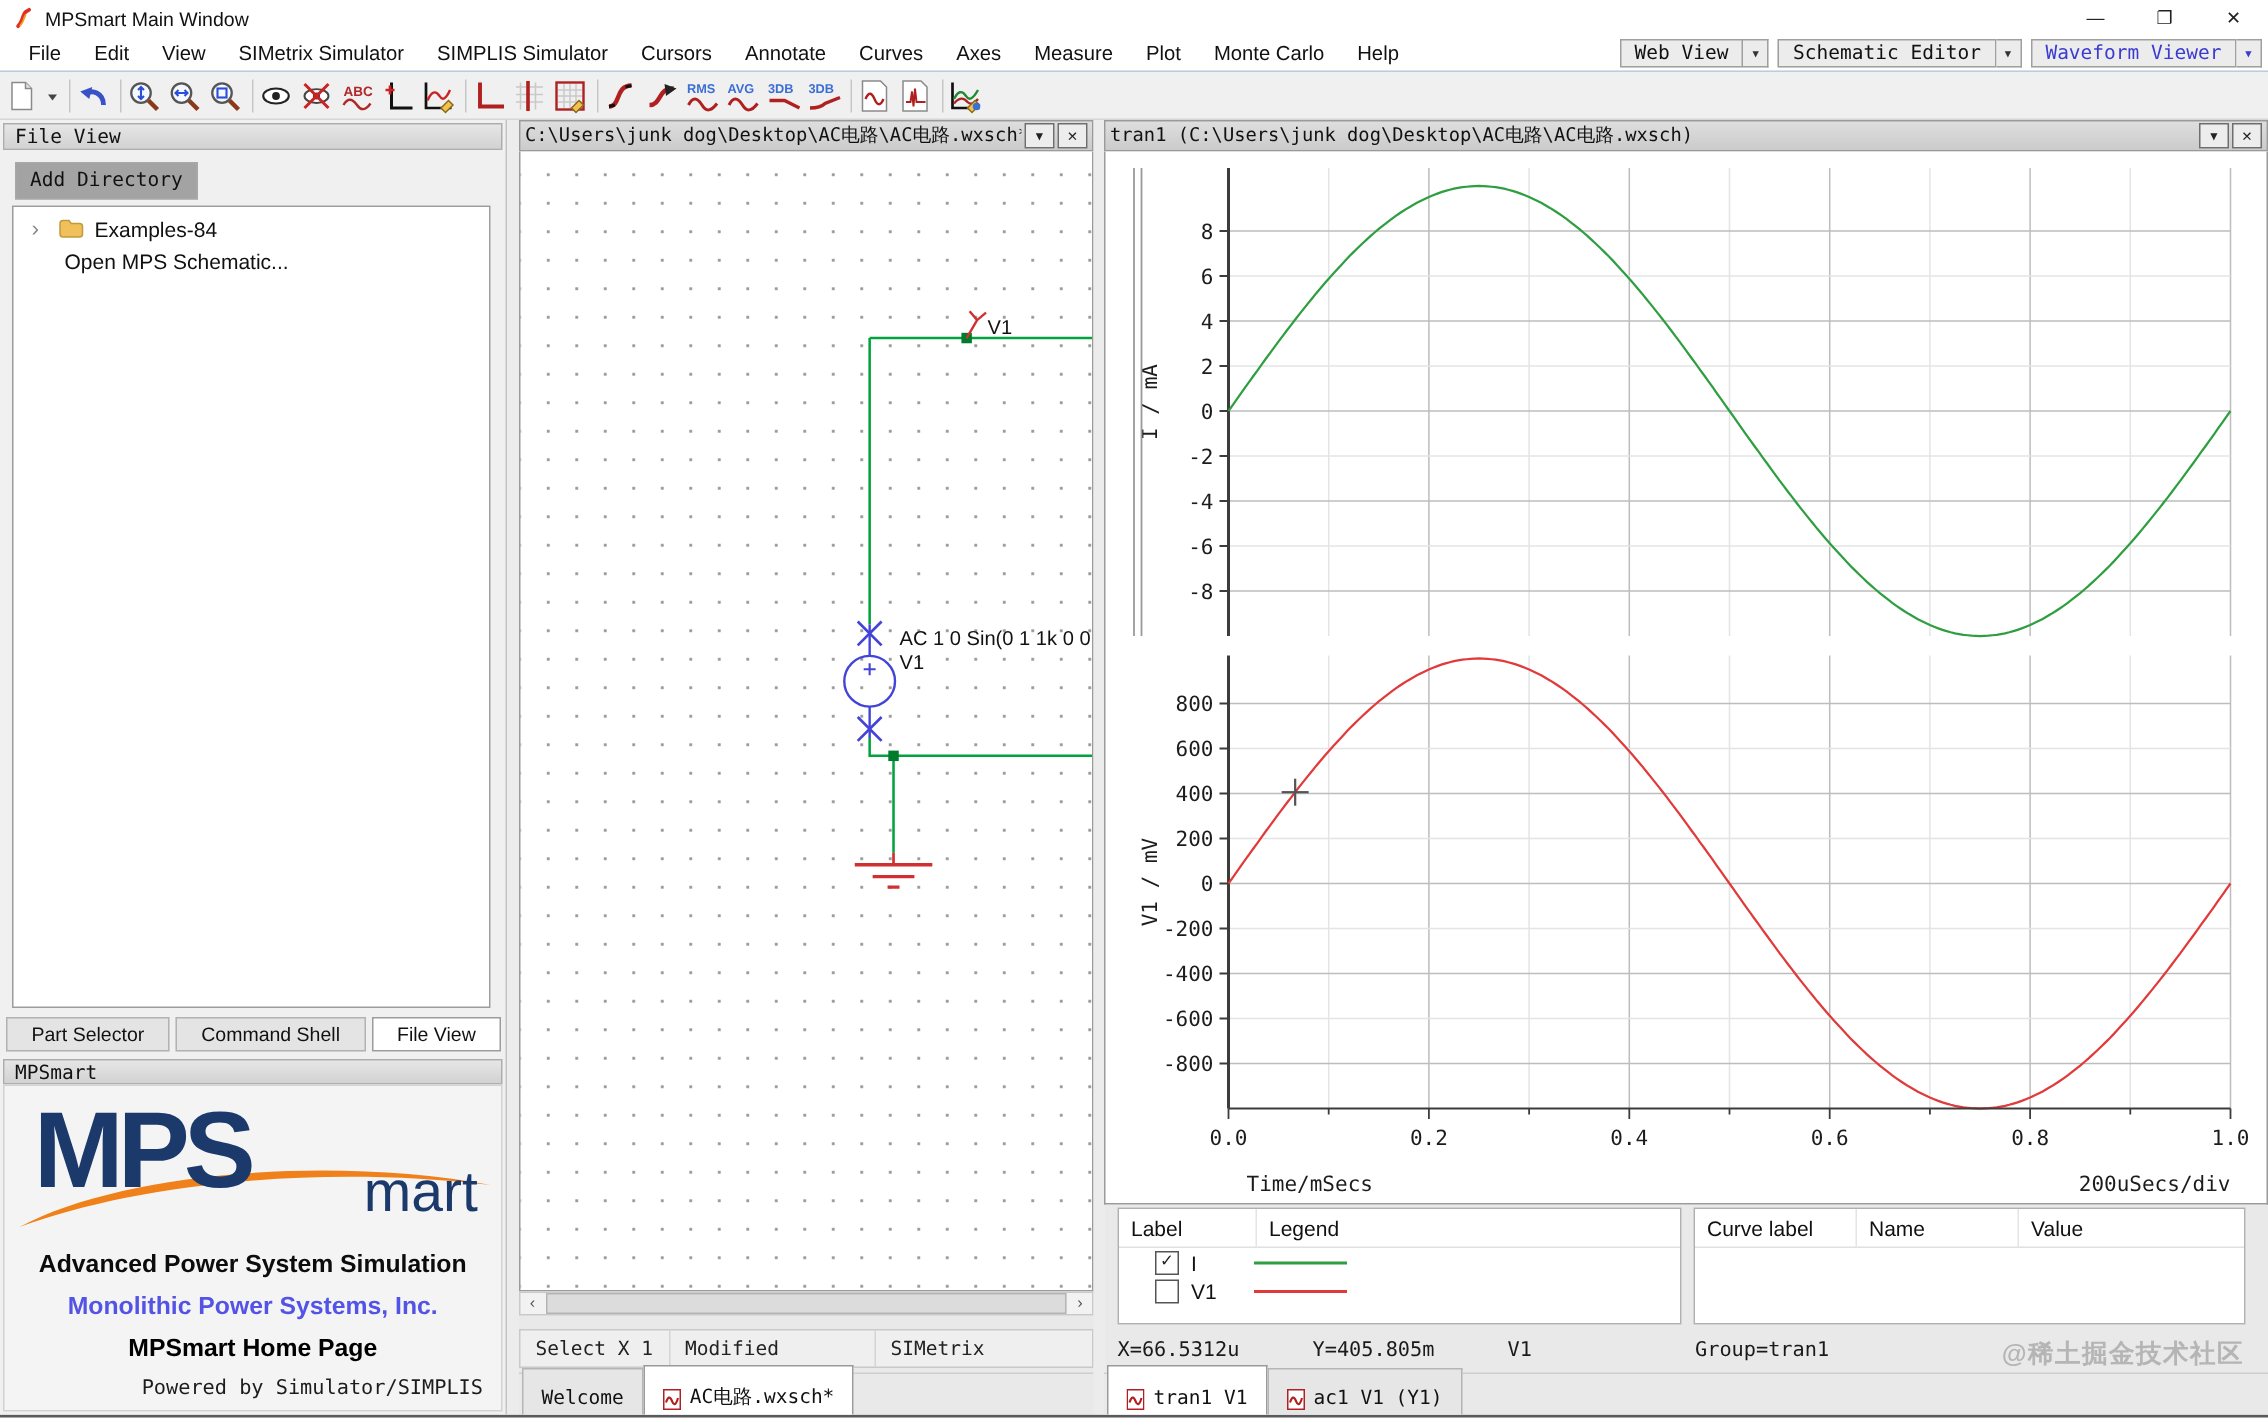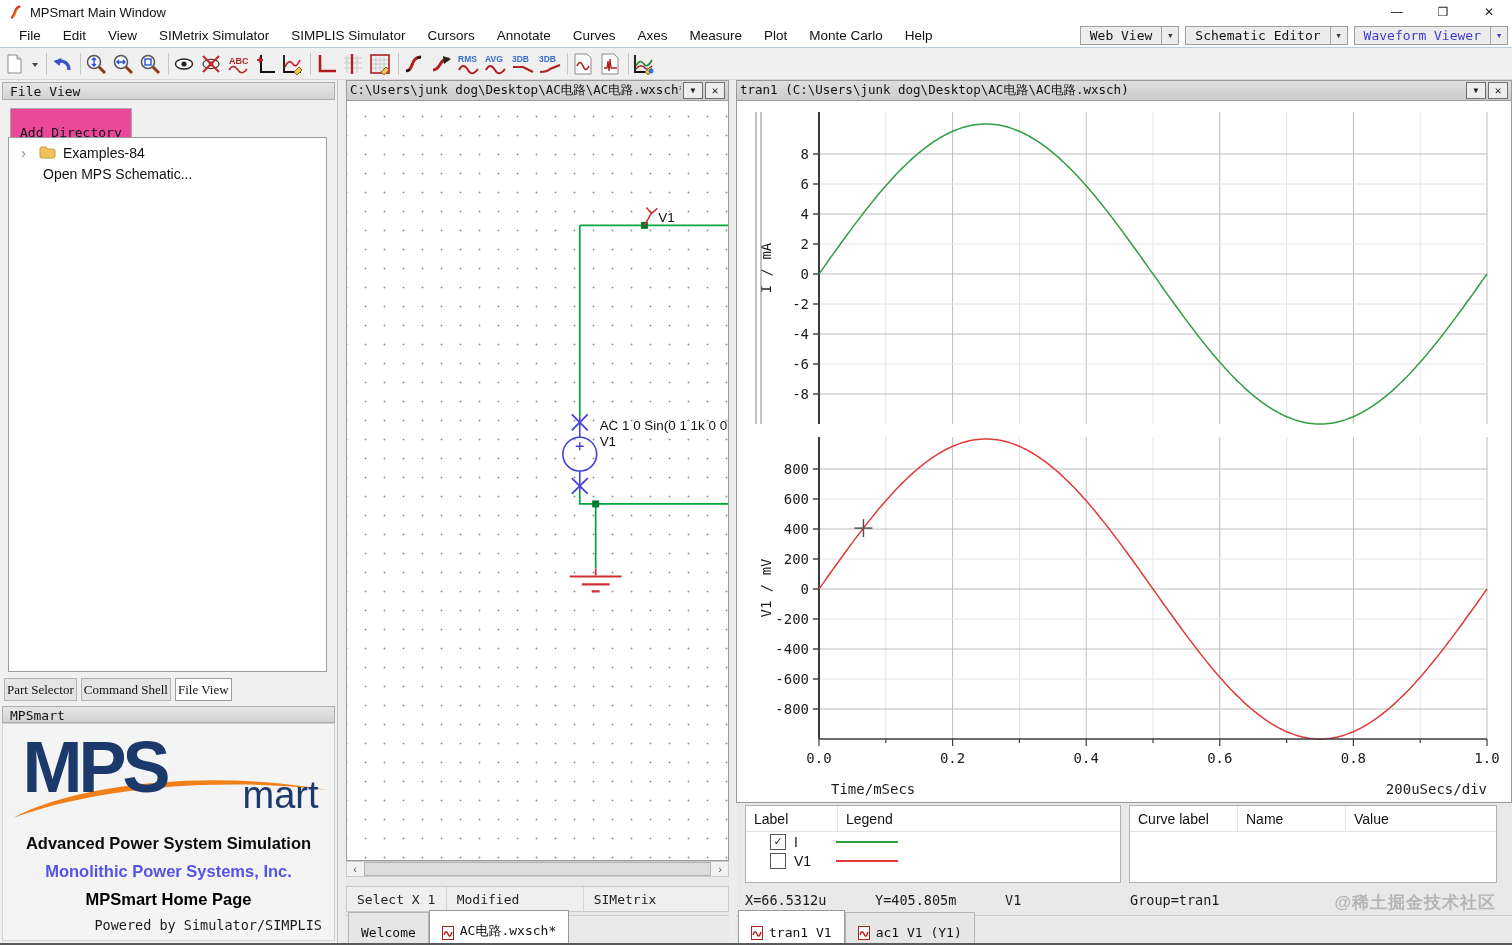--- a/index.html
+++ b/index.html
@@ -29,28 +29,28 @@
   .tsep{width:1px;height:22px;background:#c6c6c6;margin:0 3px;}
 
   
   #workspace{position:absolute;top:80px;left:0;right:0;bottom:0;background:#e9e9e9;}
   .splitter{position:absolute;top:0;bottom:0;width:8px;background:#ececec;}
 
   
   #sidebar{position:absolute;left:0;top:0;width:338px;bottom:0;background:#f0f0f0;border-right:1px solid #c3c3c3;box-sizing:border-box;}
   .panel-header{background:linear-gradient(#e6e6e6,#d2d2d2);border:1px solid #adadad;font-family:"DejaVu Sans Mono",monospace;font-size:13px;color:#111;padding:1px 7px;box-sizing:border-box;}
   #fileview-header{position:absolute;top:2px;left:2px;right:2px;height:18px;}
-  #add-directory-btn{position:absolute;top:28px;left:10px;height:23px;padding:12px 9px;background:#ec4899;border:1px solid #a8a8a8;font-family:"DejaVu Sans Mono",monospace;font-size:13px;color:#111;display:flex;align-items:center;}
+  #add-directory-btn{position:absolute;top:28px;left:10px;height:23px;padding:0 9px;background:#a3a3a3;border:1px solid #a8a8a8;font-family:"DejaVu Sans Mono",monospace;font-size:13px;color:#111;display:flex;align-items:center;}
   #file-tree{position:absolute;top:57px;left:8px;right:10px;height:535px;background:#fff;border:1px solid #9c9c9c;font-size:14px;color:#111;padding-top:4px;box-sizing:border-box;}
   .tree-row{display:flex;align-items:center;height:21px;padding-left:12px;}
   .tree-expander{width:16px;color:#8a8a8a;font-size:15px;line-height:1;}
   .tree-row .foldericon{margin:0 7px 0 2px;}
   .tree-row.child{padding-left:34px;}
   #side-tabs{position:absolute;top:598px;left:4px;display:flex;gap:4px;}
-  .side-tab{height:21px;padding:0 2px;display:flex;align-items:center;font-family:Liberation Serif, serif;font-size:13px;background:#e4e4e4;border:1px solid #b2b2b2;color:#111;}
+  .side-tab{height:21px;padding:0 16px;display:flex;align-items:center;font-family:Liberation Sans, sans-serif;font-size:13px;background:#e4e4e4;border:1px solid #b2b2b2;color:#111;}
   .side-tab.active{background:#fff;border-color:#9c9c9c;}
   #mpsmart-header{position:absolute;top:626px;left:2px;right:2px;height:17px;}
   #logo-panel{position:absolute;top:643px;left:2px;right:2px;bottom:2px;background:#f4f4f4;border:1px solid #d2d2d2;box-sizing:border-box;text-align:center;}
   #mps-logo{position:relative;width:320px;height:92px;margin:10px auto 0;}
   #mps-word{position:absolute;left:14px;top:-8px;font-size:72px;font-weight:bold;letter-spacing:-4px;}
   #mart-word{position:absolute;right:10px;top:40px;font-size:38px;font-weight:normal;}
   #mps-swoosh{position:absolute;left:0;top:0;width:320px;height:92px;}
   .tagline{margin-top:8px;font-size:16.5px;font-weight:bold;color:#0c0c0c;}
   .logo-link{margin-top:9px;font-size:16.5px;font-weight:bold;}
   #powered-by{position:absolute;right:12px;bottom:7px;font-family:"DejaVu Sans Mono",monospace;font-size:13.5px;color:#1c1c1c;}

